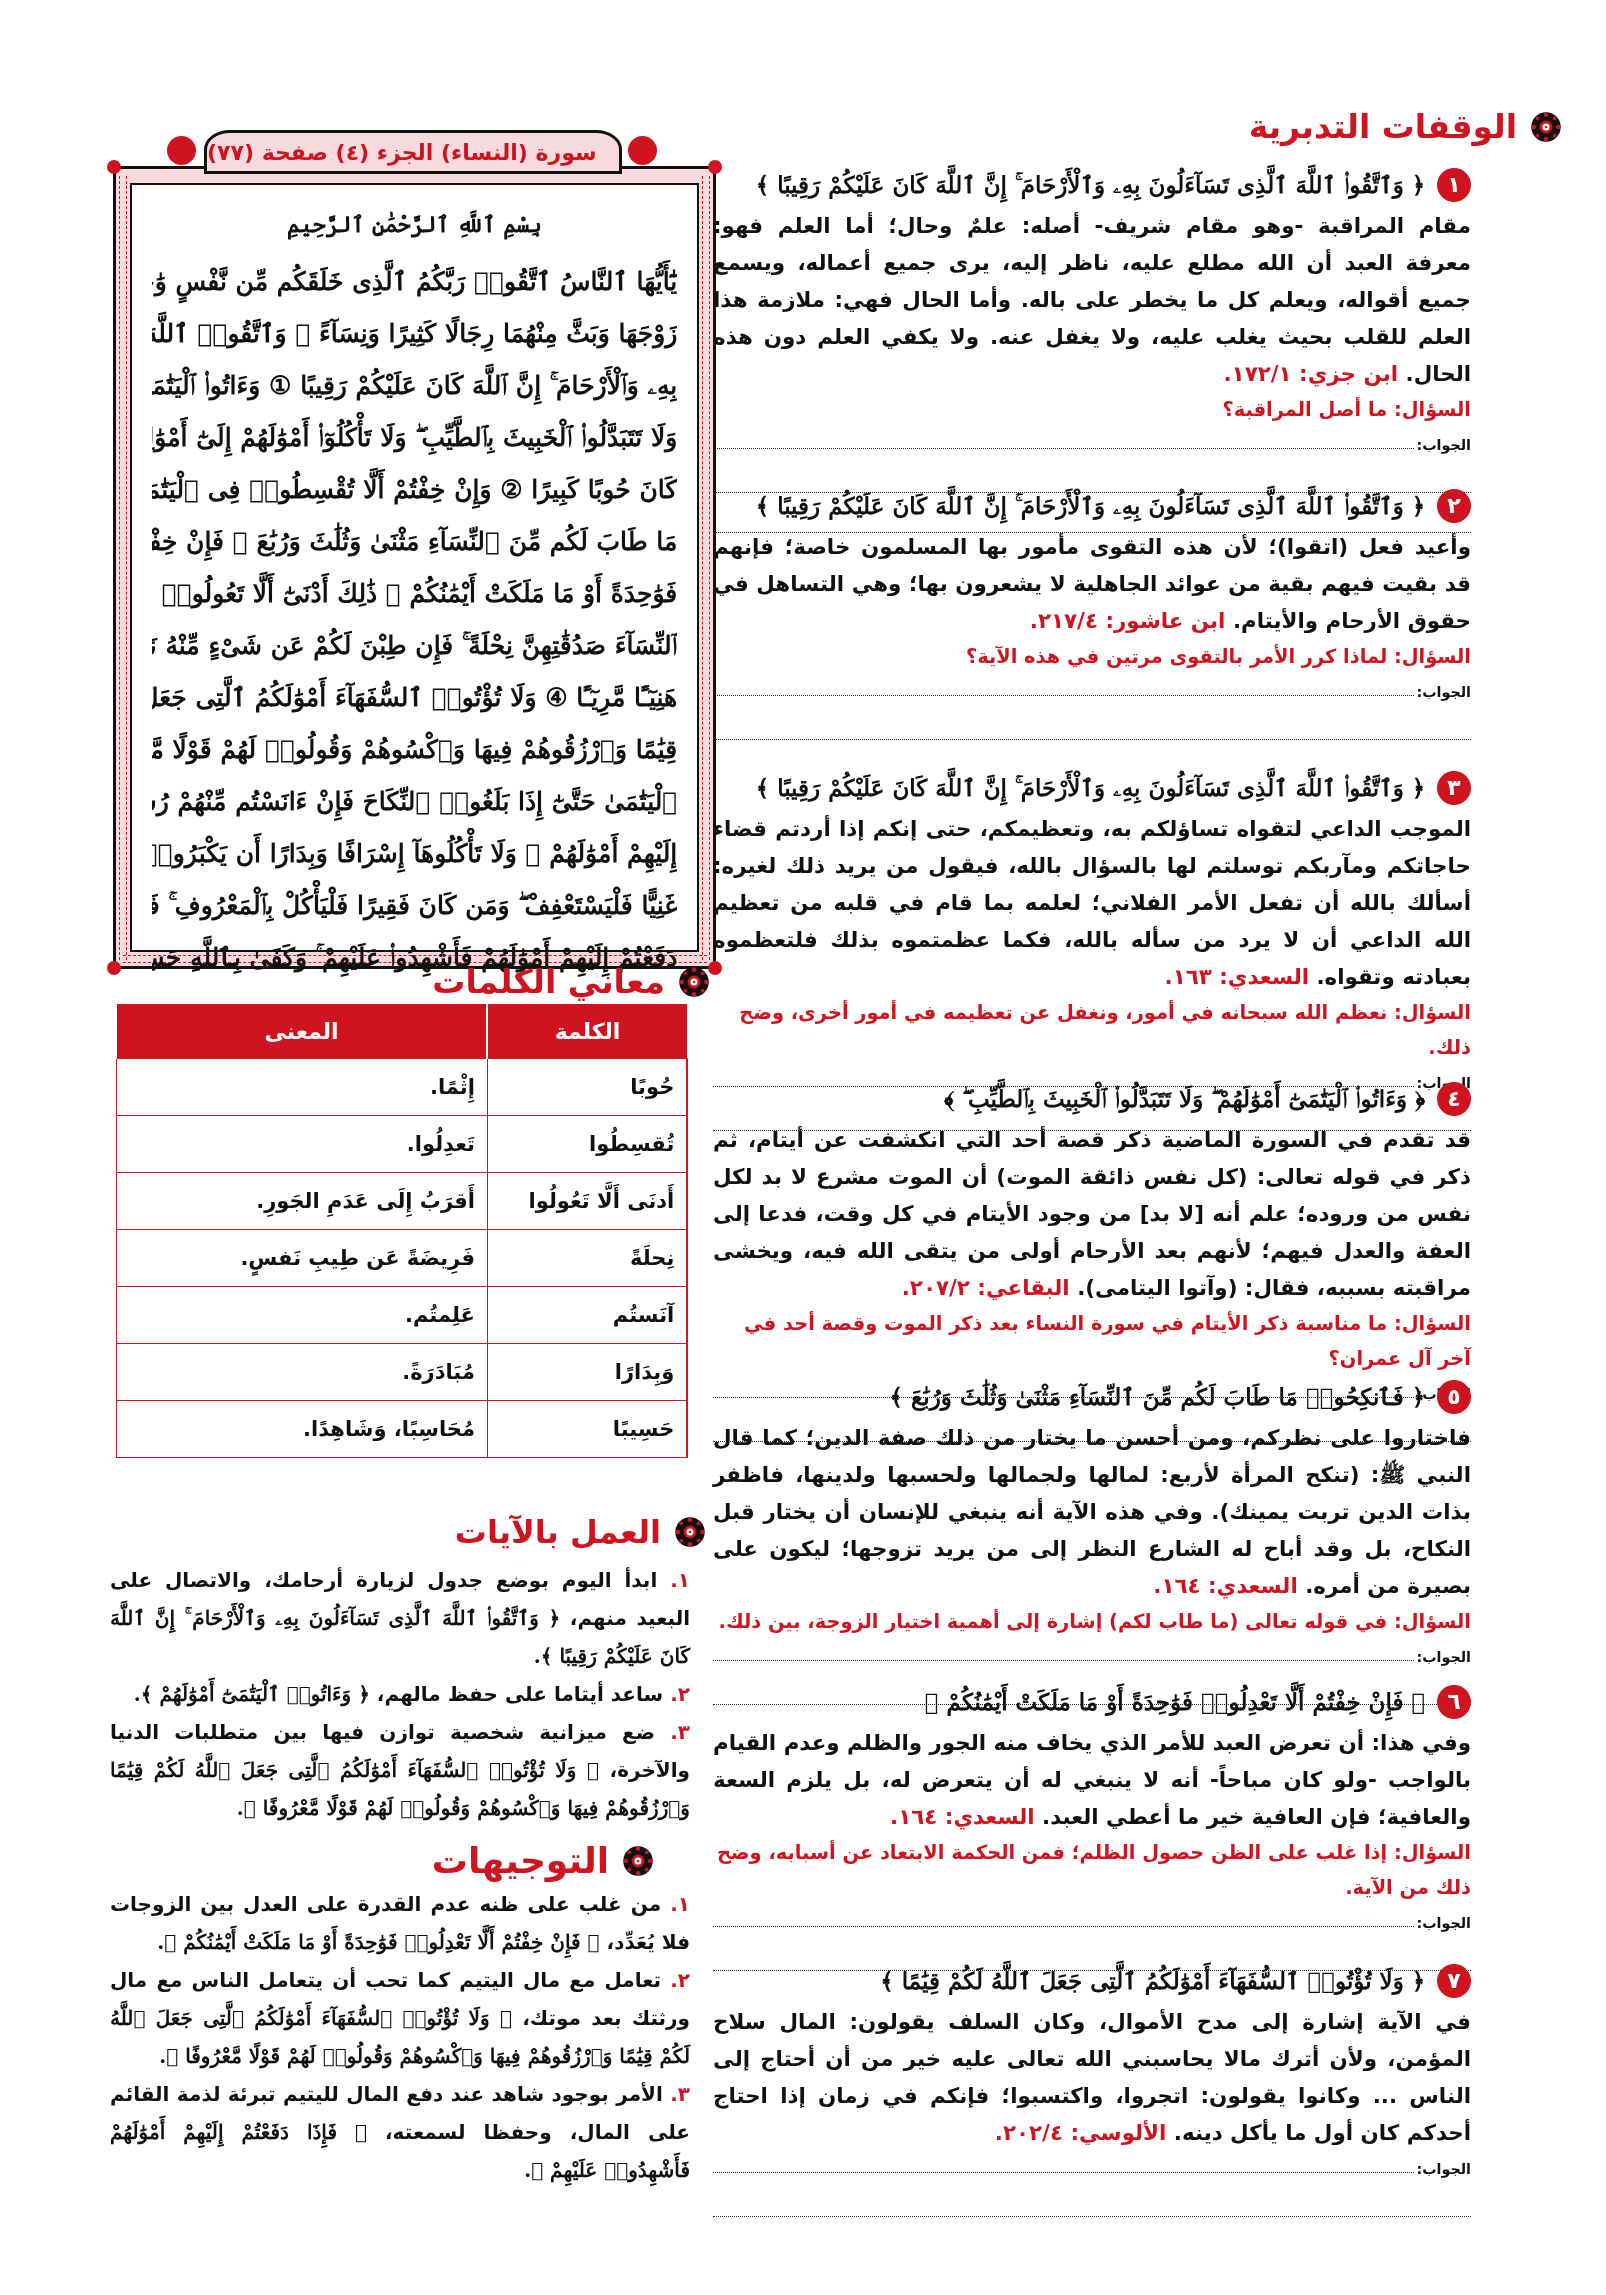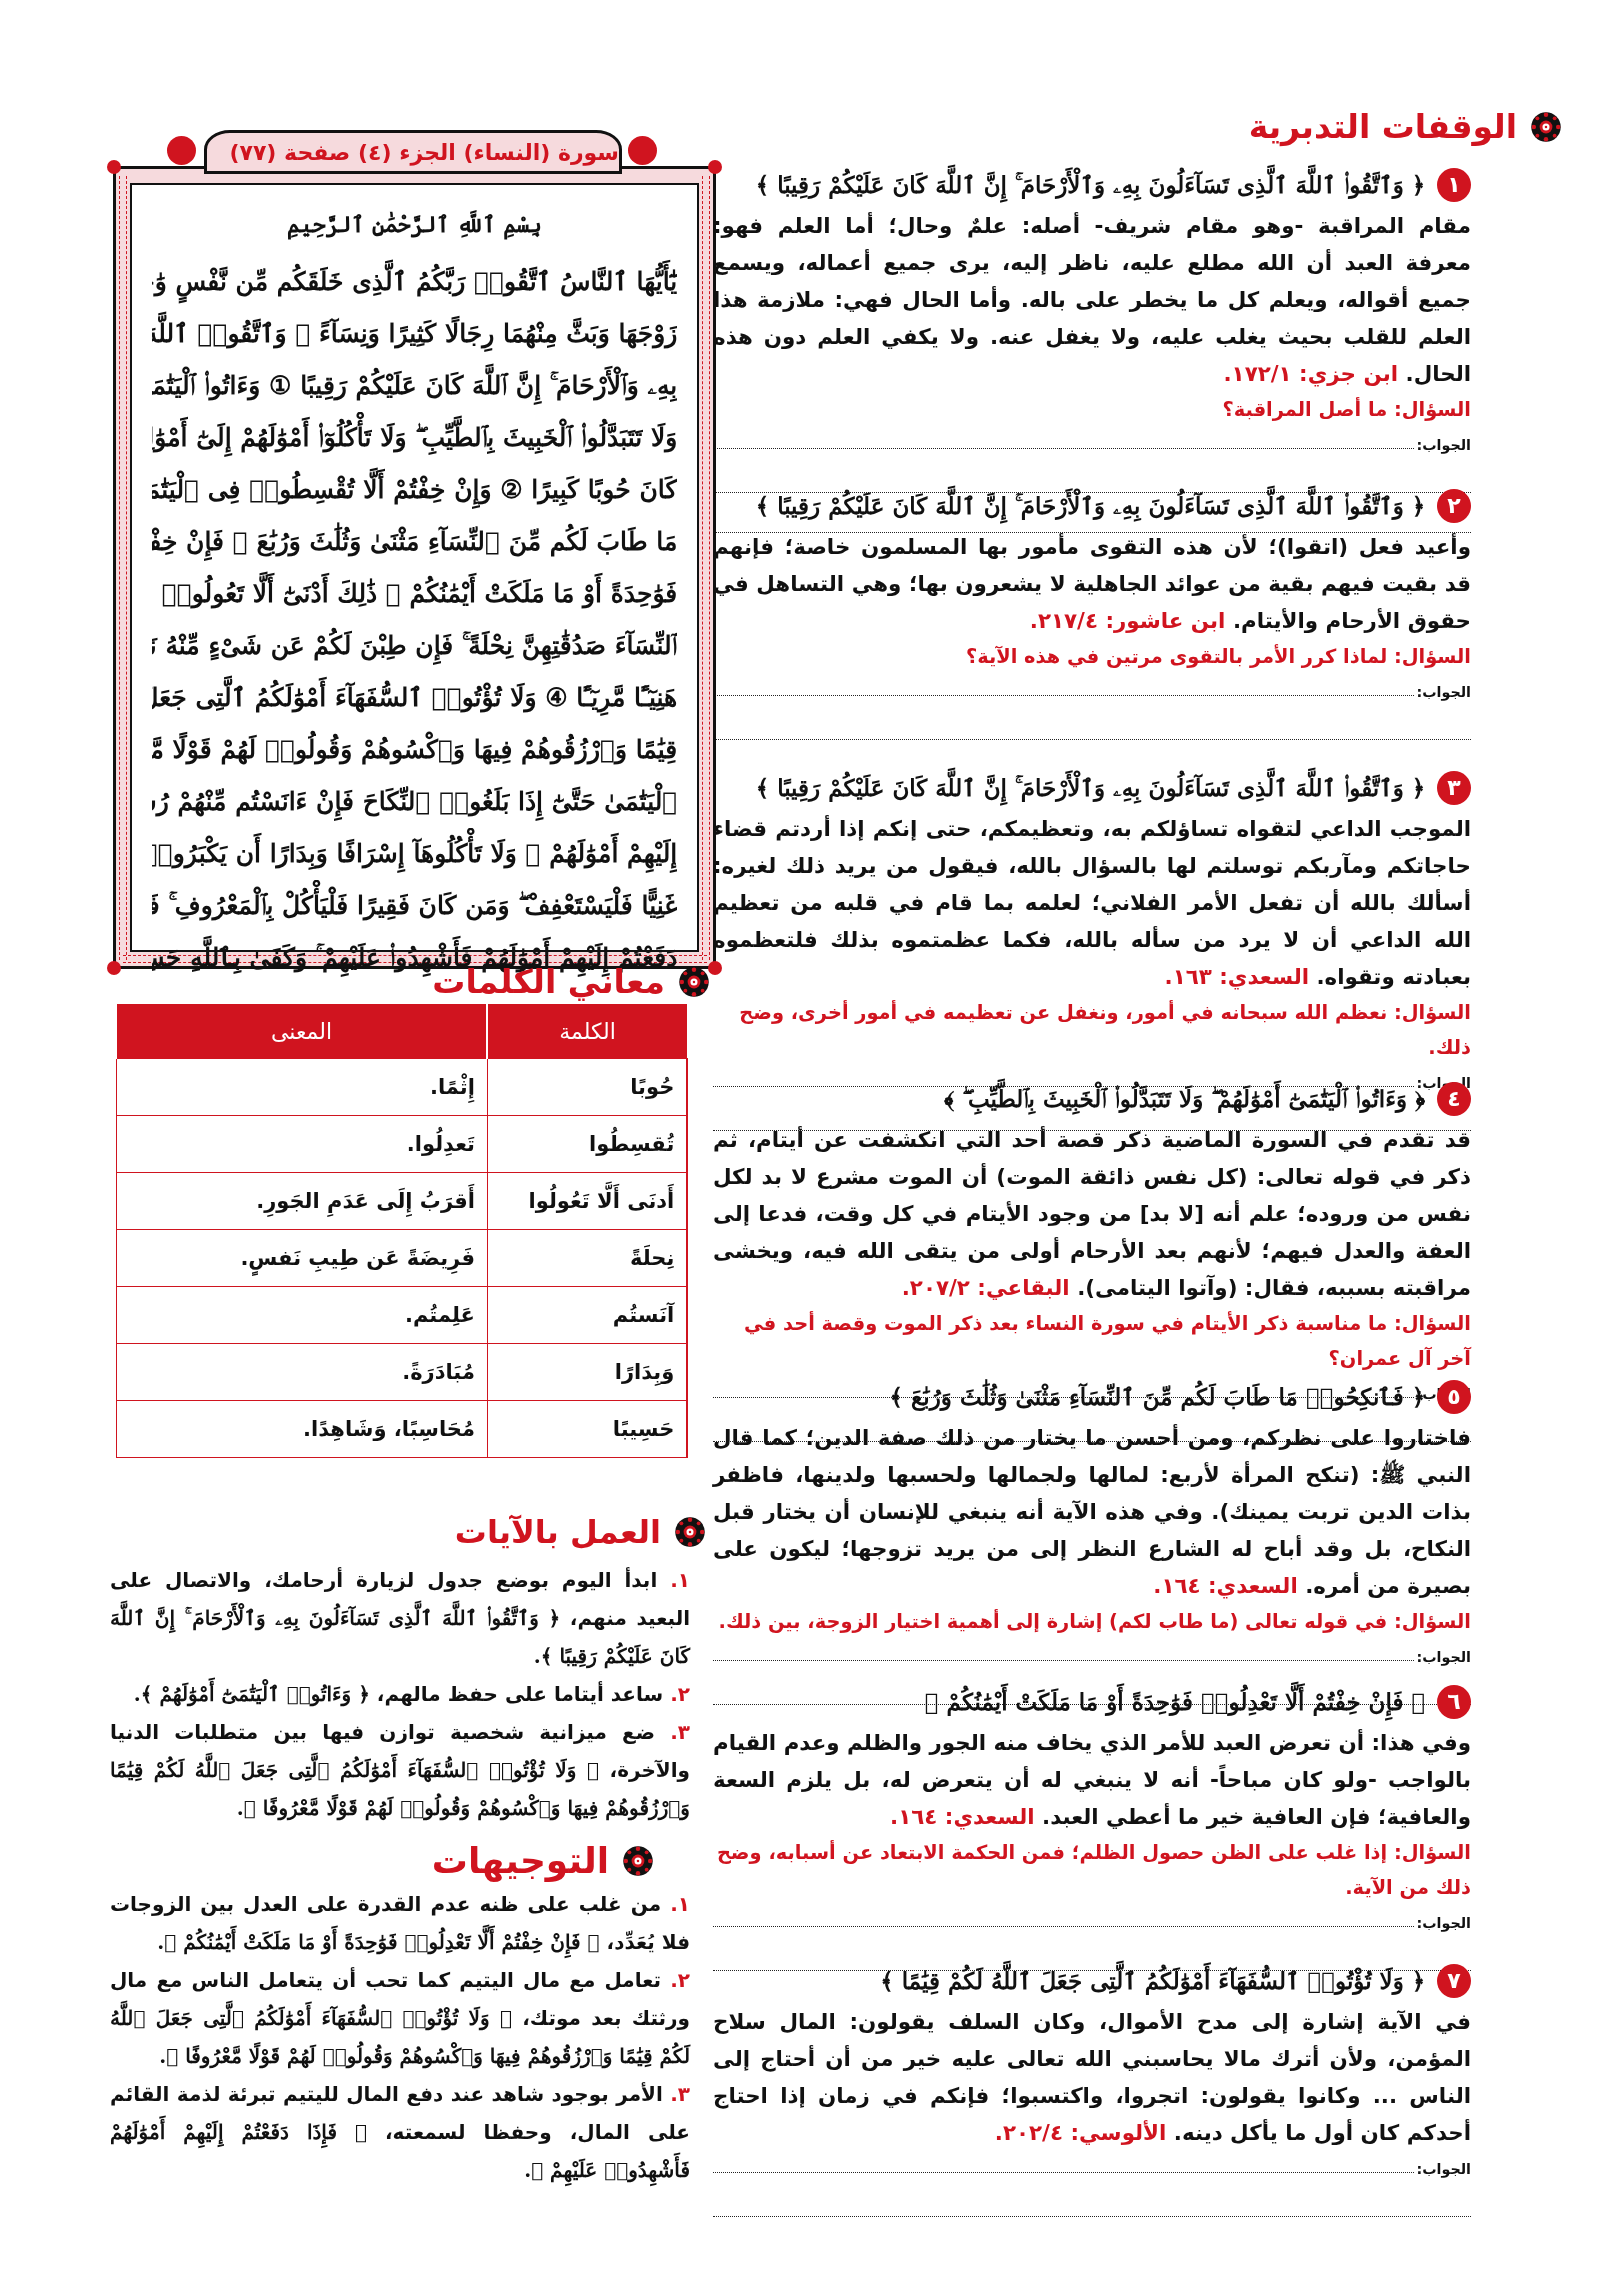--- a/index.html
+++ b/index.html
@@ -27,30 +27,30 @@
              border: 3.9px solid #111; background: #f6dadd; box-sizing: border-box; }
     .frame-inner { position: absolute; left: 14.3px; top: 14.3px; right: 14.3px; bottom: 14.3px;
                    border: 2.6px solid #111; background: #fff; }
     .frame-deco { position:absolute; border: 1.9px dashed #d0141f; }
     .frame-deco.l { left:2.6px; top: 6.5px; bottom: 6.5px; width: 6.5px; border-width:0 1.9px 0 1.9px; }
     .frame-deco.r { right:2.6px; top: 6.5px; bottom: 6.5px; width: 6.5px; border-width:0 1.9px 0 1.9px; }
     .frame-deco.b { left: 6.5px; right: 6.5px; bottom: 2.6px; height: 6.5px; border-width:1.9px 0 1.9px 0; }
     .dot { position: absolute; border-radius: 50%; background: #d0141f; }
     .surah-tab { position: absolute; left: 204px; top: 130px; width: 418px; height: 44px;
                  background: #f6dadd; border: 3.2px solid #111; border-radius: 26px 26px 0 0 / 19.4px 19.4px 0 0;
-                 box-sizing: border-box; display: flex; align-items: center; justify-content: flex-start;
+                 box-sizing: border-box; display: flex; align-items: center; justify-content: flex-end;
                  color: #d0141f; font-weight: bold; font-size: 22px; z-index: 2; }
     .basmala { position: absolute; left: 0; right: 0; top: 26px; text-align: center;
                font-family: "DejaVu Serif", serif; font-size: 22px; font-weight: bold; }
     .quran-lines { position: absolute; left: 19.4px; right: 19.4px; top: 71px;
                    font-family: "DejaVu Serif", serif; font-size: 25px; font-weight: bold; line-height: 52px; }
     .quran-line { text-align: justify; text-align-last: justify; white-space: nowrap; overflow: hidden; }
     
     .vocab { position: absolute; left: 115px; top: 1004px; width: 573px; border-collapse: collapse; }
-    .vocab th { background: #d0141f; color: #fff; font-size: 22px; font-weight: normal; height: 52px; border-left: 2.6px solid #fff; }
+    .vocab th { background: #d0141f; color: #fff; font-size: 22px; font-weight: bold; height: 52px; border-left: 2.6px solid #fff; }
     .vocab td { border: 1.9px solid #d0141f; height: 56px; font-size: 21px; font-weight: bold; padding: 0 11.7px; }
     .vocab td.word { width: 175px; }
     .vocab tr td:first-child { border-right-width: 2.6px; }
     
     .list { position: absolute; left: 110px; width: 580px; font-size: 20px; font-weight: bold; line-height: 38px; text-align: justify; }
     .list .num { color: #d0141f; }
     .list .q { font-family: "DejaVu Serif", serif; font-size: 20px; }
   </style>
 </head>
 <body>

